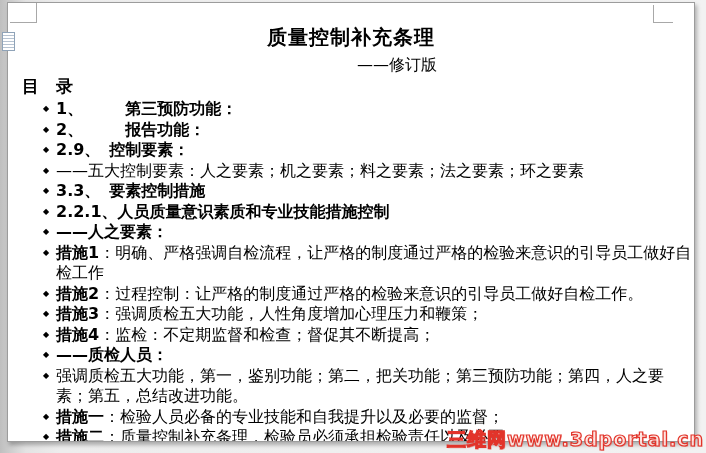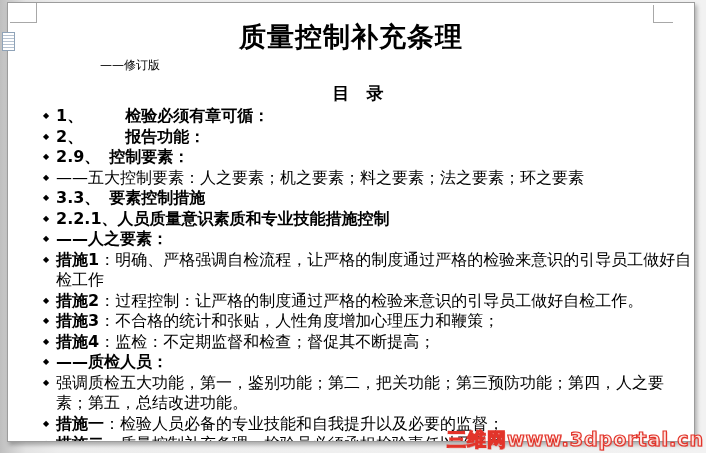--- a/index.html
+++ b/index.html
@@ -30,32 +30,32 @@
   }
   .edge-widget {
     position: absolute; left: 2px; top: 32px;
     width: 11px; height: 17px;
     background: repeating-linear-gradient(180deg, #ffffff 0px, #ffffff 2px, #b7c3d1 2px, #b7c3d1 3px);
     border: 1px solid #8fa3b8;
     z-index: 5;
   }
   .title {
     margin: 20px 0 0 0;
-    font-size: 27px; line-height: 28px;
+    font-size: 20px; line-height: 28px;
     font-weight: bold; text-align: center; letter-spacing: 1px;
   }
   .subtitle {
     margin-top: 4px;
-    font-size: 12px; line-height: 20px;
-    padding-left: 92px;
+    font-size: 16px; line-height: 20px;
+    text-align: center; padding-left: 92px;
   }
   .toc-heading {
-    margin-top: 8px;
+    margin-top: 1px;
     font-size: 17px; line-height: 21px;
-    font-weight: bold; text-align: center; padding-left: 14px;
+    font-weight: bold; text-align: left; padding-left: 14px;
   }
   .lines { margin: 2px 0 0 35px; }
   .doc-line {
     display: flex; align-items: flex-start;
     font-size: 16px; line-height: 20.5px;
   }
   .bullet {
     flex: none; width: 13px;
     font-size: 8px; line-height: 20.5px;
   }
@@ -76,21 +76,21 @@
 
 <div class="page">
   <div class="crop-mark tl"></div>
   <div class="crop-mark tr"></div>
   <h1 class="title">质量控制补充条理</h1>
   <div class="subtitle">——修订版</div>
   <div class="toc-heading">目　录</div>
   <div class="lines">
       <div class="doc-line">
         <span class="bullet">◆</span>
-        <span class="line-text"><span class="b">1、</span><span class="tab tab-wide"></span><span class="b">检验必须有章可循：</span></span>
+        <span class="line-text"><span class="b">1、</span><span class="tab tab-wide"></span><span class="b">第三预防功能：</span></span>
       </div>
       <div class="doc-line">
         <span class="bullet">◆</span>
         <span class="line-text"><span class="b">2、</span><span class="tab tab-wide"></span><span class="b">报告功能：</span></span>
       </div>
       <div class="doc-line">
         <span class="bullet">◆</span>
         <span class="line-text"><span class="b">2.9、</span><span class="tab tab-small"></span><span class="b">控制要素：</span></span>
       </div>
       <div class="doc-line">
@@ -112,21 +112,21 @@
       <div class="doc-line">
         <span class="bullet">◆</span>
         <span class="line-text"><span class="b">措施1</span><span>：明确、严格强调自检流程，让严格的制度通过严格的检验来意识的引导员工做好自检工作</span></span>
       </div>
       <div class="doc-line">
         <span class="bullet">◆</span>
         <span class="line-text"><span class="b">措施2</span><span>：过程控制：让严格的制度通过严格的检验来意识的引导员工做好自检工作。</span></span>
       </div>
       <div class="doc-line">
         <span class="bullet">◆</span>
-        <span class="line-text"><span class="b">措施3</span><span>：不合格的统计和张贴，人性角度增加心理压力和鞭策；</span></span>
+        <span class="line-text"><span class="b">措施3</span><span>：强调质检五大功能，人性角度增加心理压力和鞭策；</span></span>
       </div>
       <div class="doc-line">
         <span class="bullet">◆</span>
         <span class="line-text"><span class="b">措施4</span><span>：监检：不定期监督和检查；督促其不断提高；</span></span>
       </div>
       <div class="doc-line">
         <span class="bullet">◆</span>
         <span class="line-text"><span class="b">——质检人员：</span></span>
       </div>
       <div class="doc-line">

